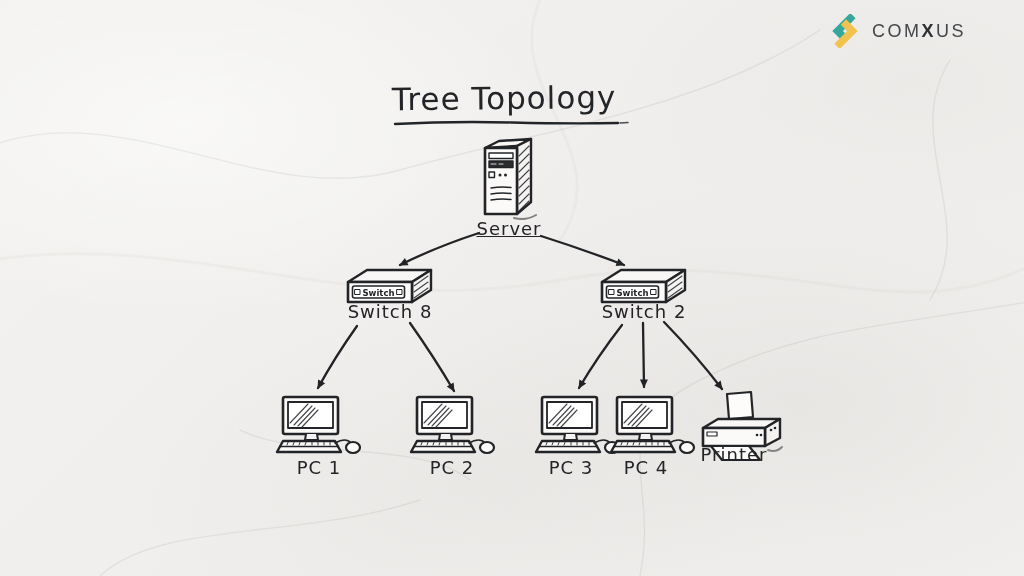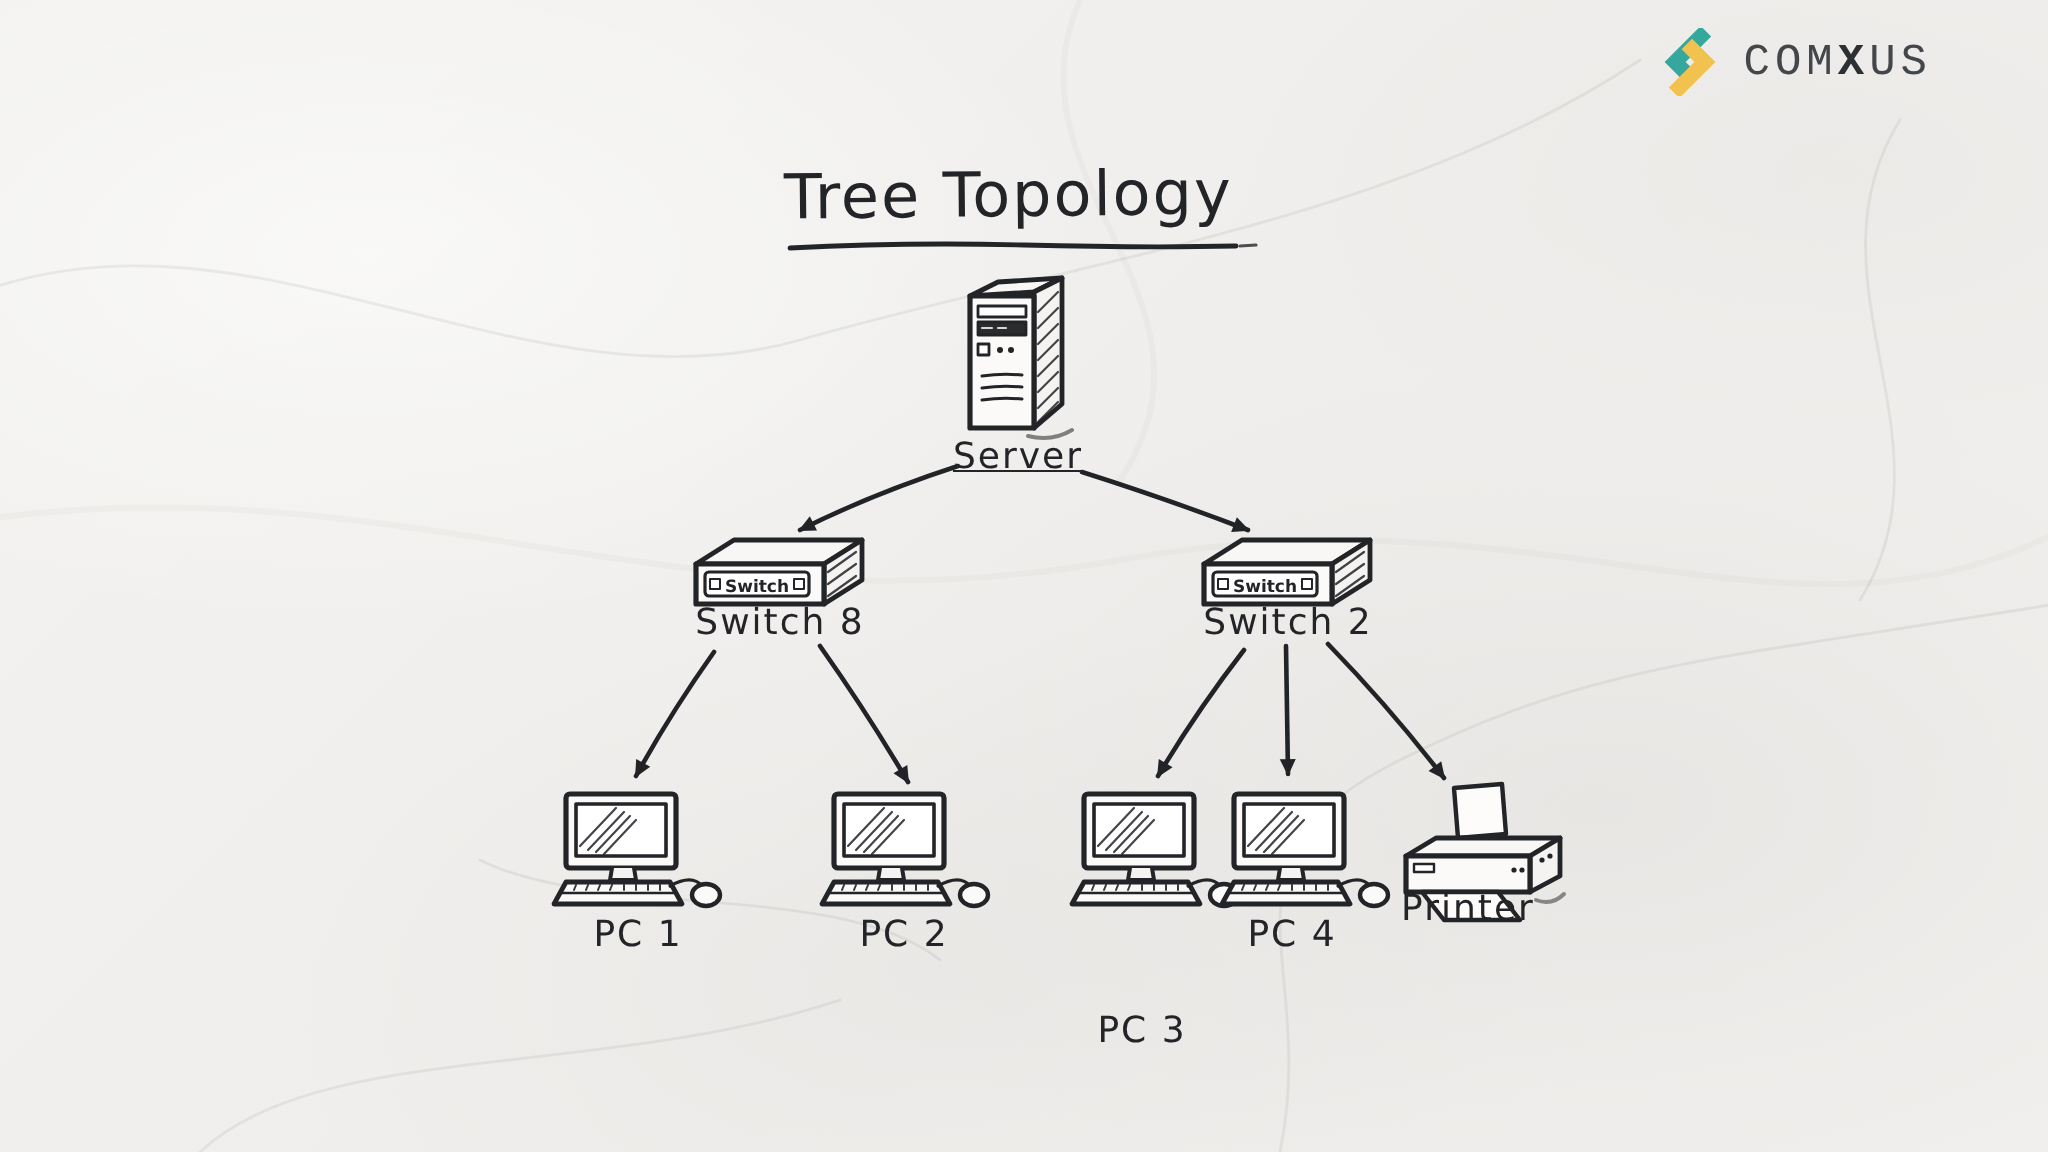--- a/index.html
+++ b/index.html
@@ -12,21 +12,21 @@
       radial-gradient(620px 320px at 18% 22%, rgba(255,255,255,.55), rgba(255,255,255,0) 60%),
       radial-gradient(700px 380px at 78% 70%, rgba(222,220,217,.45), rgba(222,220,217,0) 58%),
       radial-gradient(540px 300px at 45% 85%, rgba(226,224,221,.4), rgba(226,224,221,0) 60%),
       radial-gradient(500px 260px at 90% 15%, rgba(228,226,223,.35), rgba(228,226,223,0) 60%),
       linear-gradient(135deg,#f3f2f0 0%,#efeeec 55%,#f1f0ee 100%);
   }
   .veins{position:absolute;left:0;top:0;pointer-events:none;}
 
   
   .logo{position:absolute;top:14px;right:58px;display:flex;align-items:center;gap:10px;}
-  .logo-text{font-size:22px;letter-spacing:2.5px;color:#43464a;font-family:Liberation Mono, monospace;}
+  .logo-text{font-size:18px;letter-spacing:2.5px;color:#43464a;font-family:Liberation Sans, sans-serif;}
   .logo-text .bold{font-weight:700;color:#2c2f33;}
 
   
   .title-wrap{position:absolute;left:512px;top:80px;transform:translateX(-50%);text-align:left;}
   .title{
     font-size:31px;color:#232428;letter-spacing:1px;white-space:nowrap;
     font-family:"DejaVu Sans","Liberation Sans",sans-serif;
     transform:rotate(-0.6deg);
   }
   .title-underline{display:block;margin:2px auto 0;}
@@ -250,21 +250,21 @@
           <line x1="38" y1="48.5" x2="38" y2="51"></line>
             <line x1="44" y1="48.5" x2="44" y2="51"></line>
           <line x1="50" y1="48.5" x2="50" y2="51"></line>
             <line x1="56" y1="48.5" x2="56" y2="51"></line>
         </g>
         <path d="M61 49 Q 72 43 77 49" stroke-width="1.6"></path>
         <ellipse cx="79" cy="53.5" rx="7" ry="5.5" fill="#fbfaf8" stroke-width="2.2"></ellipse>
       </g>
     </svg>
   </div>
-  <div class="node-label" style="left:571px;top:457px;margin-top:48px;">PC 3</div>
+  <div class="node-label" style="left:571px;top:457px;">PC 3</div>
 
   <div class="node" style="left:608px;top:394px;">
     <svg width="92" height="64" viewBox="0 0 92 64">
       <g stroke="#232428" stroke-linejoin="round" stroke-linecap="round" fill="none">
         <rect x="9" y="3" width="55" height="37" rx="2" fill="#fbfaf8" stroke-width="2.6"></rect>
         <rect x="14" y="8" width="45" height="26" fill="#fff" stroke-width="1.8"></rect>
         <g stroke-width="1.1" opacity=".85">
           <line x1="16" y1="29" x2="34" y2="10"></line>
             <line x1="20" y1="31" x2="38" y2="12"></line>
           <line x1="24" y1="32" x2="41" y2="14"></line>

